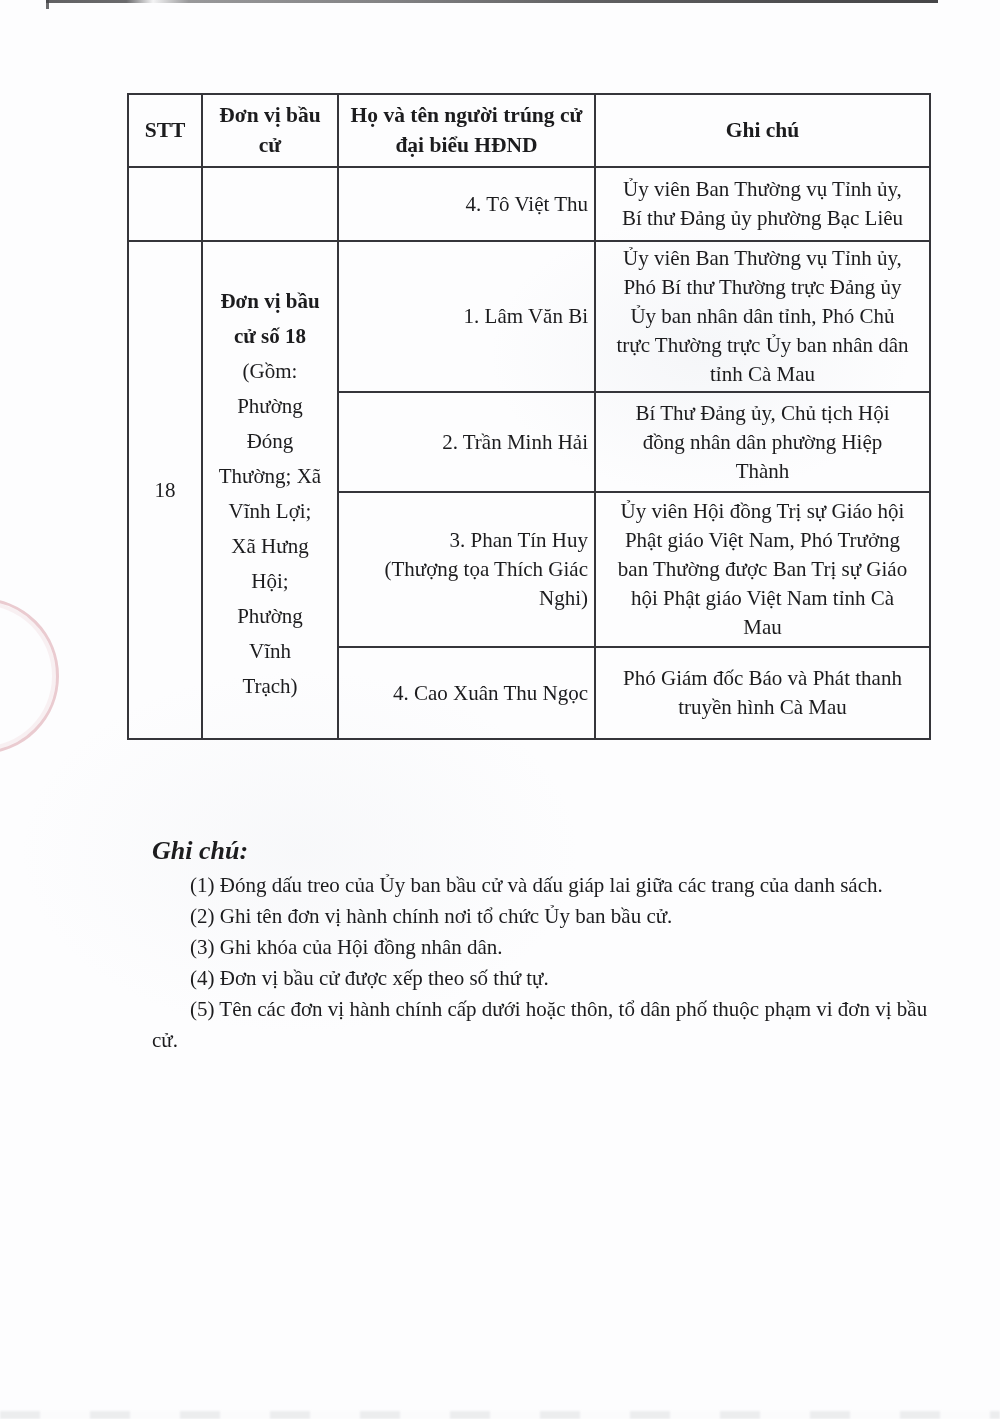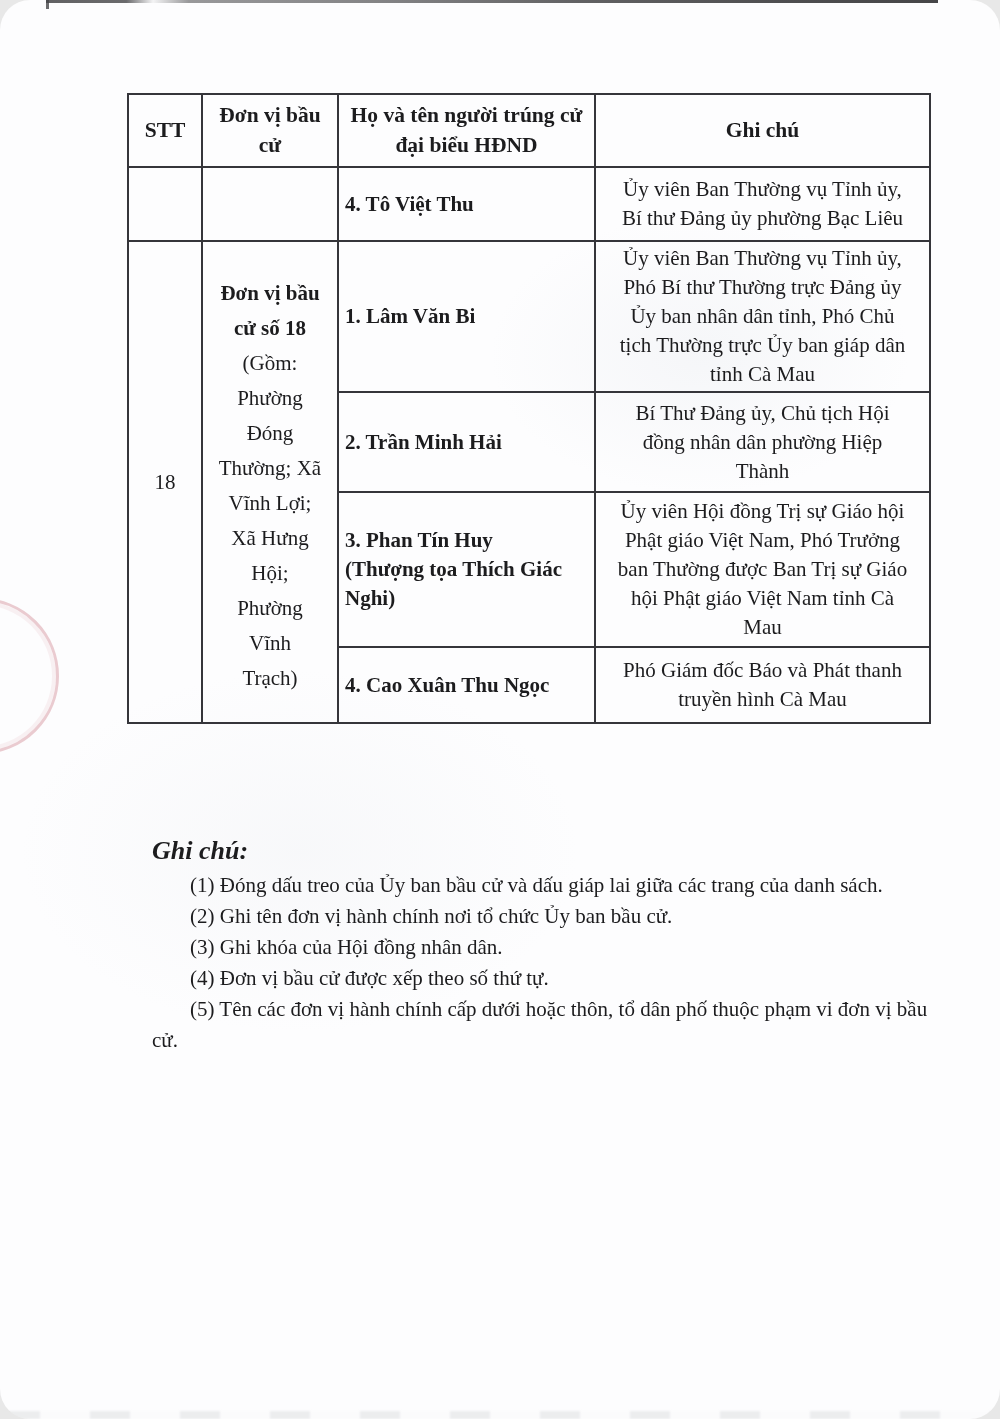--- a/index.html
+++ b/index.html
@@ -7,21 +7,20 @@
     position:relative;
     width:1000px; height:1419px;
     margin:0 auto;
     background:
       radial-gradient(ellipse 300px 200px at 70% 25%, rgba(210,216,224,0.18), transparent 70%),
       radial-gradient(ellipse 400px 260px at 30% 60%, rgba(214,219,226,0.14), transparent 70%),
       #fdfdfe;
     overflow:hidden;
     font-family:"Liberation Serif","DejaVu Serif",serif;
     color:#1c1c1e;
-    border-radius:30px;
   }
 
   
   .scan-line-top {
     position:absolute; left:46px; top:0; width:892px; height:3px;
     background:linear-gradient(90deg,
       rgba(70,70,72,0.85) 0%, rgba(70,70,72,0.8) 9%,
       rgba(70,70,72,0.05) 12%, rgba(70,70,72,0.55) 16%,
       rgba(90,90,92,0.75) 38%, rgba(70,70,72,0.85) 60%,
       rgba(60,60,62,0.9) 82%, rgba(50,50,52,0.9) 100%);
@@ -57,24 +56,24 @@
     padding:2px 6px;
   }
   table.results th {
     font-weight:bold; text-align:center; line-height:1.35; font-size:21.5px;
   }
   tr.r-head  { height:73px; }
   tr.r-carry { height:74px; }
   tr.r-m0 { height:150px; }
   tr.r-m1 { height:100px; }
   tr.r-m2 { height:155px; }
-  tr.r-m3 { height:76px; }
+  tr.r-m3 { height:92px; }
 
   td.stt-cell { text-align:center; }
-  td.name-cell { text-align:left; padding-left:12px; padding-right:6px; line-height:29px;font-weight:bold; }
+  td.name-cell { text-align:right; padding-left:12px; padding-right:6px; line-height:29px; }
   td.note-cell { text-align:center; line-height:29px; padding-left:8px; padding-right:8px; }
   td.unit-cell { text-align:center; line-height:35px; padding:10px 7px; }
   .unit-title { font-weight:bold;margin-top:8px; }
 
   
   .notes { position:absolute; left:152px; top:836px; width:800px; font-size:21px; }
   .notes-heading {
     font-weight:bold; font-style:italic; font-size:26px; line-height:30px; margin-bottom:4px;
   }
   .note-item { line-height:31px; }
@@ -135,21 +134,21 @@
               <div>Trạch)</div>
             </div>
         </td>
         <td class="name-cell">
             <div>1. Lâm Văn Bi</div>
           </td>
         <td class="note-cell">
             <div>Ủy viên Ban Thường vụ Tỉnh ủy,</div>
             <div>Phó Bí thư Thường trực Đảng ủy</div>
             <div>Ủy ban nhân dân tỉnh, Phó Chủ</div>
-            <div>tịch Thường trực Ủy ban giáp dân</div>
+            <div>trực Thường trực Ủy ban nhân dân</div>
             <div>tỉnh Cà Mau</div>
           </td>
       </tr>
       <tr class="r-m1">
         <td class="name-cell">
             <div>2. Trần Minh Hải</div>
           </td>
         <td class="note-cell">
             <div>Bí Thư Đảng ủy, Chủ tịch Hội</div>
             <div>đồng nhân dân phường Hiệp</div>

